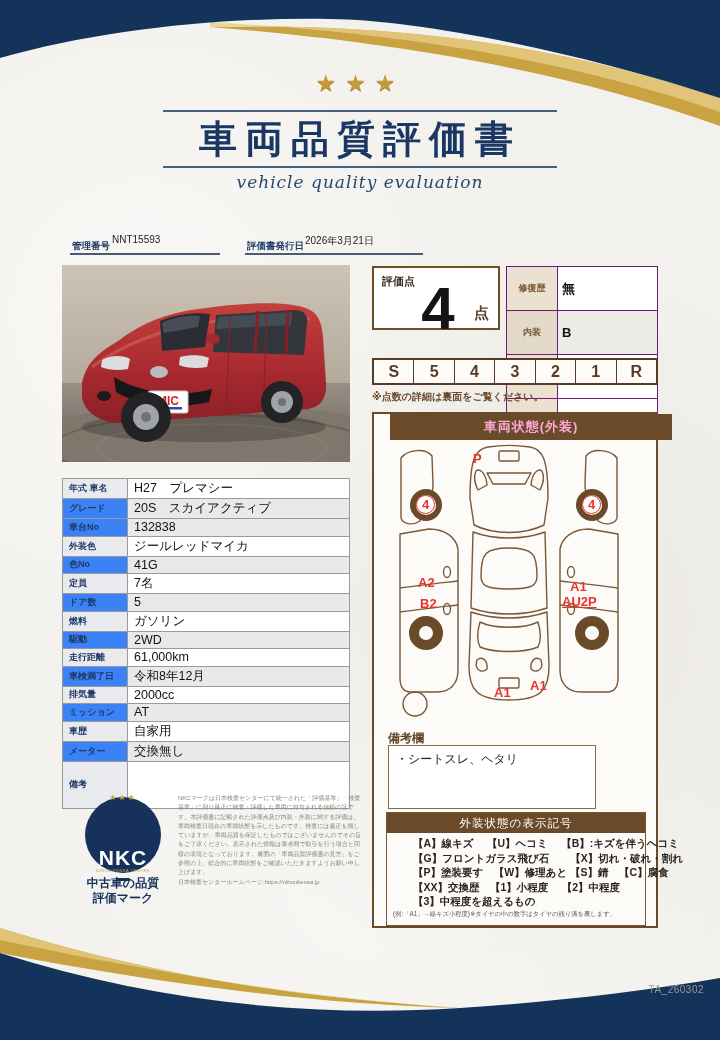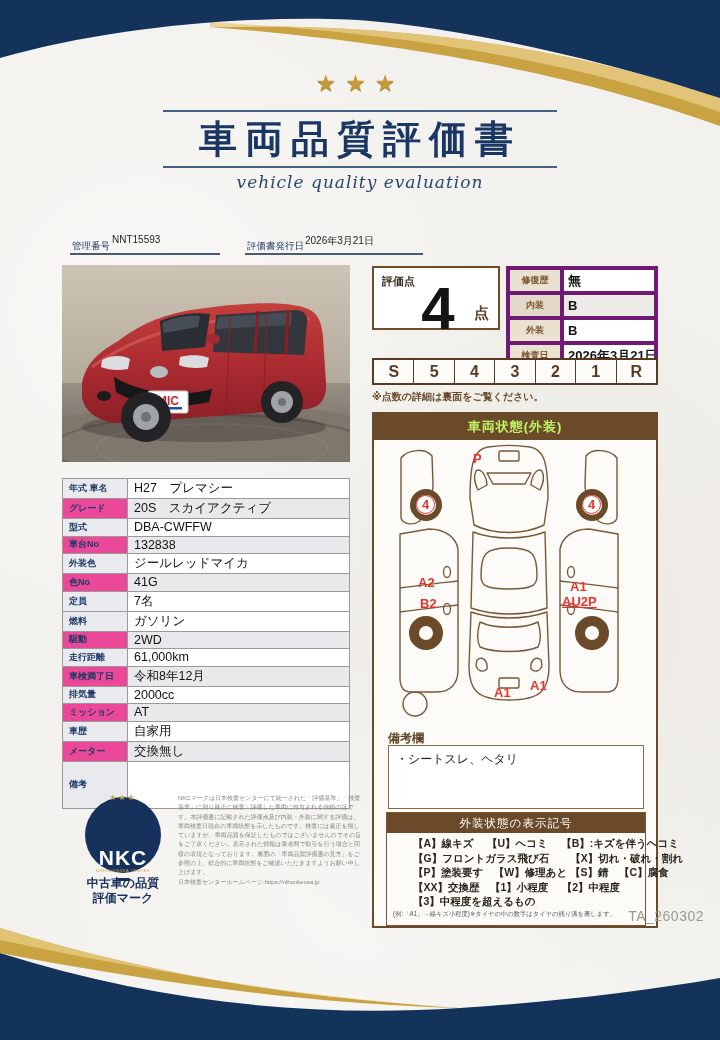--- a/index.html
+++ b/index.html
@@ -11,77 +11,77 @@
                      radial-gradient(circle at 50% 85%, rgba(255,255,255,.4), rgba(0,0,0,0) 40%);}
   .abs{position:absolute;}
   svg{display:block;}
   
   .stars{left:0;top:70px;width:720px;text-align:center;font-size:23px;letter-spacing:9px;color:#c59b3d;text-shadow:0 1px 0 #a67c26;}
   .hr{height:2px;background:#25456e;opacity:.85;}
   .title{left:0;top:114px;width:720px;text-align:center;font-family:"Liberation Serif","DejaVu Serif",serif;
     font-weight:bold;font-size:38px;color:#1a3763;letter-spacing:8px;}
   .subtitle{left:0;top:172px;width:720px;text-align:center;font-family:"DejaVu Serif","Liberation Serif",serif;
     font-style:italic;font-size:17px;color:#27486f;letter-spacing:1px;}
-  .metalabel{font-size:9.5px;font-weight:normal;color:#1e3a66;}
+  .metalabel{font-size:9.5px;font-weight:bold;color:#1e3a66;}
   .metavalue{font-size:10px;color:#1c1c1c;}
   .metaline{height:2px;background:#4a5a70;}
   
   .scorebox{left:372px;top:266px;width:128px;height:64px;background:#fff;border:2px solid #6f4c28;box-sizing:border-box;}
   .scorebox .lbl{position:absolute;left:8px;top:6px;font-size:11px;font-weight:bold;color:#3a2f22;}
   .scorebox .val{position:absolute;left:0;top:2px;width:128px;text-align:center;font-size:60px;font-weight:bold;color:#141414;line-height:78px;}
   .scorebox .unit{position:absolute;right:9px;bottom:5px;font-size:15px;font-weight:bold;color:#5a3a22;}
   
   .cond{left:506px;top:266px;width:152px;border-collapse:collapse;table-layout:fixed;background:#fff;}
-  .cond td{border:4px solid #701a75;height:19px;padding:1px 4px;overflow:hidden;white-space:nowrap;}
+  .cond td{border:1px solid #701a75;height:19px;padding:12px 4px;overflow:hidden;white-space:nowrap;}
   .cond .cl{width:42px;background:#eae1d0;color:#7a5632;font-size:9px;font-weight:bold;text-align:center;}
   .cond .cv{font-size:13px;color:#141414;font-weight:bold;}
   .cond tr.alt td{background:#ecebe7;}
   .cond tr.alt .cl{background:#e2d9c8;}
   
   .scale{left:372px;top:358px;width:286px;height:27px;display:flex;border:2px solid #5a3a22;box-sizing:border-box;background:#fdfcf8;}
   .scale div{flex:1;border-right:1.5px solid #5a3a22;display:flex;align-items:center;justify-content:center;
     font-size:16px;font-weight:bold;color:#5a3a22;}
   .scale div:last-child{border-right:none;}
   .scalenote{left:372px;top:390px;font-size:10px;color:#6b4a2b;font-weight:bold;}
   
   .panel{left:372px;top:412px;width:286px;height:516px;border:2px solid #6b4a2a;box-sizing:border-box;background:#fcfbf8;}
-  .panel .phead{position:absolute;left:0;top:0;width:100%;height:26px;background:#6b4a2a;color:#bef264;
+  .panel .phead{position:absolute;left:16px;top:0;width:100%;height:26px;background:#6b4a2a;color:#f9a8d4;
     font-size:13px;font-weight:bold;display:flex;align-items:center;justify-content:center;letter-spacing:1px;}
   .mark{position:absolute;color:#e8342c;font-weight:bold;font-size:13px;line-height:13px;}
   .tirenum{position:absolute;width:19px;height:19px;border:1.6px solid #e8342c;border-radius:50%;
     color:#e8342c;font-weight:bold;font-size:13px;display:flex;align-items:center;justify-content:center;box-sizing:border-box;}
   .remlbl{position:absolute;left:14px;top:316px;font-size:12px;font-weight:bold;color:#5f4326;}
-  .rembox{position:absolute;left:14px;top:331px;width:256px;height:64px;border:1.5px solid #8a6a45;background:#fff;box-sizing:border-box;
+  .rembox{position:absolute;left:14px;top:331px;width:208px;height:64px;border:1.5px solid #8a6a45;background:#fff;box-sizing:border-box;
     font-size:12px;color:#222;padding:5px 7px;}
   .legend{position:absolute;left:12px;top:398px;width:260px;height:114px;border:1.5px solid #7a5535;box-sizing:border-box;background:#fcfbf8;}
   .legend .lhead{height:20px;background:#6b4a2a;color:#fff;font-size:11.5px;font-weight:normal;
     display:flex;align-items:center;justify-content:center;letter-spacing:1px;}
   .legend .lines{padding:3px 6px 0 6px;}
   .legend .lines div{font-size:10.5px;font-weight:bold;color:#2b241c;line-height:14.5px;white-space:nowrap;margin-left:20px;}
   .legend .lnote{font-size:6.3px;color:#555;padding:1px 6px;white-space:nowrap;}
   
   .specs{left:62px;top:478px;width:288px;border-collapse:collapse;table-layout:fixed;background:#fff;}
   .specs td{border:1px solid #9a9a9a;padding:1px 6px;overflow:hidden;white-space:nowrap;}
   .specs .sl{width:52px;background:#e9eaee;color:#1e3a66;font-size:9px;font-weight:bold;}
   .specs .sv{font-size:12.5px;color:#121212;height:14.5px;}
   .specs tr.alt .sv{background:#e9e9ec;margin-top:12px;}
-  .specs tr.alt .sl{background:#ec4899;}
+  .specs tr.alt .sl{background:#3b82f6;}
   .specs tr.biko .sv{height:44px;}
   .specs tr.biko .sl{vertical-align:middle;}
   
   .nkc{left:87px;top:799px;width:72px;height:72px;border-radius:50%;background:#16325c;
     display:flex;flex-direction:column;align-items:center;justify-content:center;box-shadow:0 0 0 2px #16325c;}
   .nkc .nstars{color:#cfa545;font-size:8px;letter-spacing:2px;line-height:8px;margin-bottom:1px;}
   .nkc .nname{color:#fff;font-size:21px;font-weight:bold;letter-spacing:1px;line-height:21px;margin-top:44px;}
   .nkc .nsub{color:#cfa545;font-size:4px;letter-spacing:.5px;line-height:6px;}
   .nkc .nbus{margin-top:2px;width:20px;height:9px;background:#cfa545;border-radius:3px;position:relative;}
   .nkc .nbus:before{content:"";position:absolute;left:3px;top:2px;width:14px;height:3px;background:#16325c;border-radius:1px;}
   .nkccap{left:63px;top:876px;width:120px;text-align:center;color:#16325c;font-weight:bold;font-size:12px;line-height:15px;}
   .nkctext{left:178px;top:794px;width:186px;font-size:6px;line-height:1.55;color:#84837d;}
-  .tacode{left:560px;top:908px;width:144px;text-align:right;font-size:14px;color:#9a9a94;letter-spacing:.5px;}
+  .tacode{left:560px;top:984px;width:144px;text-align:right;font-size:10px;color:#9a9a94;letter-spacing:.5px;}
 </style>
 </head>
 <body>
 
 <div class="page">
 
   <svg class="abs" style="left:0;top:0" width="720" height="130" viewBox="0 0 720 130">
     <path d="M210,27 C420,22 580,52 720,98 L720,126 C580,76 420,44 210,27 Z" fill="#c9a242"></path>
     <path d="M210,27 C420,22 580,52 720,98 L720,112 C580,64 420,34 210,22 Z" fill="#e7cd84" opacity=".8"></path>
     <path d="M0,0 H720 V98 C580,52 420,20 330,19 C220,17 100,30 0,58 Z" fill="#14335a"></path>
@@ -276,39 +276,39 @@
   <table class="abs specs">
     <tbody>
         <tr>
           <td class="sl">年式 車名</td>
           <td class="sv">H27　プレマシー</td>
         </tr>
     <tr class="alt">
           <td class="sl">グレード</td>
           <td class="sv">20S　スカイアクティブ</td>
         </tr>
-    <tr>
-          <td class="sl">型式</td>
-          <td class="sv">DBA-CWFFW</td>
-        </tr>
     <tr class="alt">
           <td class="sl">車台No</td>
           <td class="sv">132838</td>
         </tr>
     <tr>
           <td class="sl">外装色</td>
           <td class="sv">ジールレッドマイカ</td>
         </tr>
     <tr class="alt">
           <td class="sl">色No</td>
           <td class="sv">41G</td>
         </tr>
     <tr>
           <td class="sl">定員</td>
           <td class="sv">7名</td>
+        </tr>
+    <tr class="alt">
+          <td class="sl">ドア数</td>
+          <td class="sv">5</td>
         </tr>
     <tr>
           <td class="sl">燃料</td>
           <td class="sv">ガソリン</td>
         </tr>
     <tr class="alt">
           <td class="sl">駆動</td>
           <td class="sv">2WD</td>
         </tr>
     <tr>

